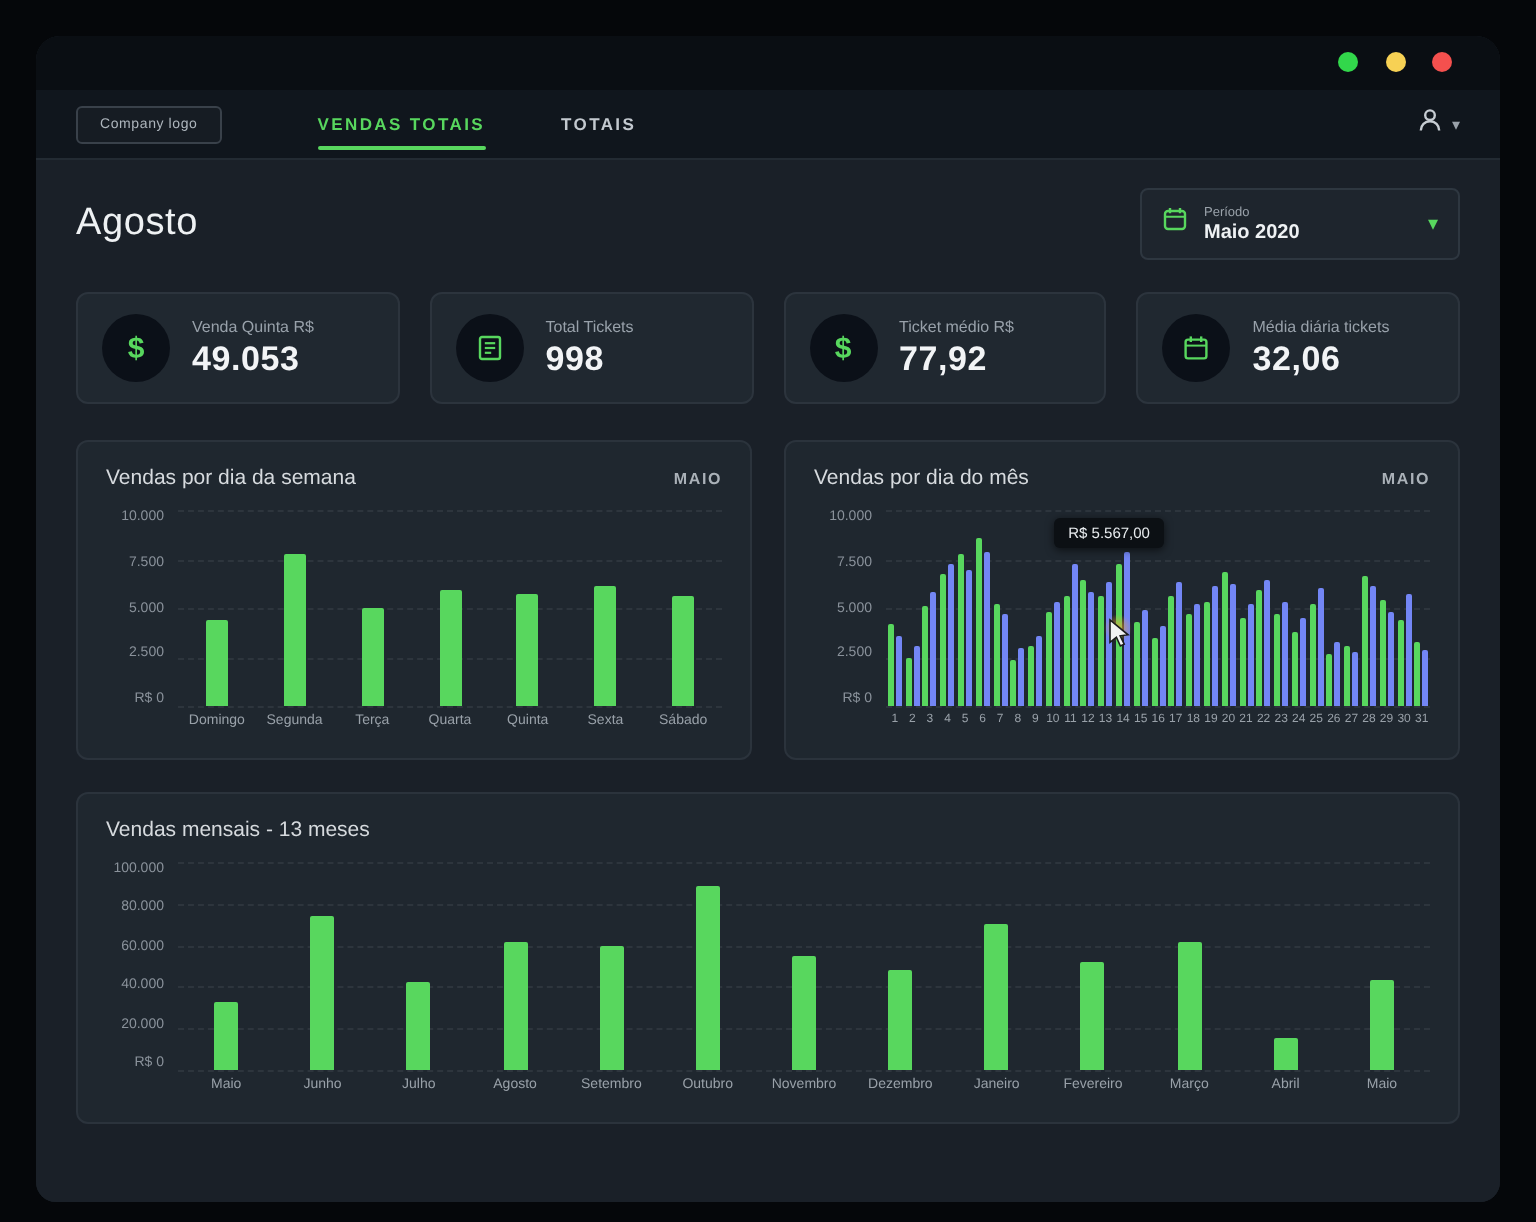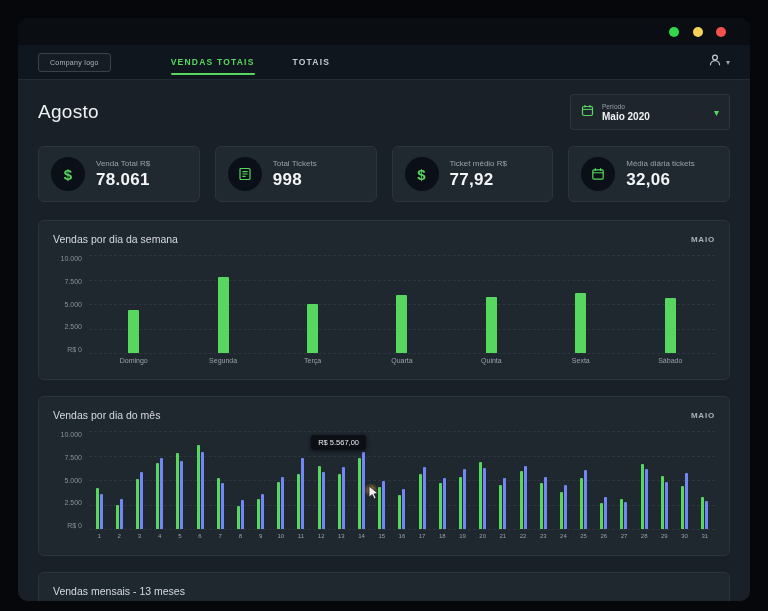--- a/index.html
+++ b/index.html
@@ -12,21 +12,21 @@
   }
   .window{
     position:absolute; left:18px; top:18px; width:732px; height:583px;
     background:#1a2028; border-radius:12px 12px 10px 10px; overflow:hidden;
     display:flex; flex-direction:column;
   }
   
   .titlebar{ height:27px; background:#0a0e13; display:flex; align-items:center; justify-content:flex-end; padding-right:24px; gap:9px; flex:0 0 auto;}
   .traffic span{ width:10px; height:10px; border-radius:50%; display:inline-block; margin-left:9px; }
   
-  .navbar{ height:35px; background:#10161d; border-bottom:1px solid #232b33; display:flex; align-items:center; padding:0 20px; flex:0 0 auto;gap:12px;}
+  .navbar{ height:35px; background:#10161d; border-bottom:1px solid #232b33; display:flex; align-items:center; padding:0 20px; flex:0 0 auto;}
   .logo-chip{ background:#161c23; border:1px solid #39414a; color:#aeb6bd; font-size:7px; padding:5px 11px; border-radius:3px; letter-spacing:.3px; cursor:pointer;}
   .tabs{ display:flex; margin-left:48px; gap:38px; height:100%; }
   .tab{ display:flex; align-items:center; height:100%; font-size:8.5px; letter-spacing:1.2px; color:#c3c9cf; position:relative; cursor:pointer; font-weight:bold;}
   .tab.active{ color:#58d75e; }
   .tab.active::after{ content:""; position:absolute; left:0; right:0; bottom:4px; height:2px; background:#58d75e; border-radius:1px;}
   .nav-right{ margin-left:auto; display:flex; align-items:center; gap:4px; color:#c6ccd2; cursor:pointer;}
   .nav-right .caret{ font-size:8px; color:#9aa2aa;}
   
   .content{ flex:1; background:#1a2028; padding:14px 20px 16px 20px; }
   .header-row{ display:flex; align-items:center; justify-content:space-between; }
@@ -38,21 +38,21 @@
   .period-chevron{ color:#58d75e; font-size:10px;}
   
   .kpi-grid{ display:grid; grid-template-columns:repeat(4,1fr); gap:15px; margin-top:16px;}
   .kpi-card{ background:#202830; border:1px solid #2c343d; border-radius:6px; height:56px; display:flex; align-items:center; gap:11px; padding:0 12px;}
   .kpi-icon{ width:34px; height:34px; border-radius:50%; background:#0b1018; display:flex; align-items:center; justify-content:center; flex:0 0 auto;}
   .kpi-icon .dollar{ color:#58d75e; font-weight:bold; font-size:15px;}
   .kpi-text{ display:flex; flex-direction:column; gap:2px;}
   .kpi-label{ font-size:8px; color:#98a1aa;}
   .kpi-value{ font-size:17px; font-weight:bold; color:#f2f4f6; letter-spacing:.3px;}
   
-  .charts-row{ display:grid; grid-template-columns:1fr; gap:16px; margin-top:18px;}
+  .charts-row{ display:grid; grid-template-columns:1fr 1fr; gap:16px; margin-top:18px;}
   .chart-card{ background:#1f272f; border:1px solid #2b333c; border-radius:6px; padding:12px 14px;}
   .chart-head{ display:flex; align-items:center; justify-content:space-between; margin-bottom:10px;}
   .chart-title{ font-size:10.5px; color:#d6dade;}
   .chart-badge{ font-size:8px; color:#aab1b8; letter-spacing:.8px; font-weight:bold;}
   .chart-wrap{ position:relative;}
   .chart{ display:grid; grid-template-columns:36px 1fr; grid-template-rows:1fr 14px;}
   .chart-sm{ height:112px;}
   .chart-lg{ height:118px;}
   .y-axis{ grid-column:1; grid-row:1; display:flex; flex-direction:column; justify-content:space-between; align-items:flex-end; padding-right:7px; font-size:7px; color:#8a929b;}
   .plot{ grid-column:2; grid-row:1; position:relative;}
@@ -122,22 +122,22 @@
         <span class="period-chevron">▾</span>
       </div>
     </div>
 
     <div class="kpi-grid">
       <div class="kpi-card">
         <div class="kpi-icon">
             <span class="dollar">$</span>
           </div>
         <div class="kpi-text">
-          <span class="kpi-label">Venda Total R$</span>
-          <span class="kpi-value">78.061</span>
+          <span class="kpi-label">Venda Quinta R$</span>
+          <span class="kpi-value">49.053</span>
         </div>
       </div>
       <div class="kpi-card">
         <div class="kpi-icon">
           <svg width="14" height="14" viewBox="0 0 14 14">
               <rect x="2" y="1.5" width="10" height="11" rx="1" fill="none" stroke="#58d75e" stroke-width="1.2"></rect>
               <line x1="4.4" y1="4.6" x2="9.6" y2="4.6" stroke="#58d75e" stroke-width="1.1"></line>
               <line x1="4.4" y1="7" x2="9.6" y2="7" stroke="#58d75e" stroke-width="1.1"></line>
               <line x1="4.4" y1="9.4" x2="7.6" y2="9.4" stroke="#58d75e" stroke-width="1.1"></line>
             </svg>

